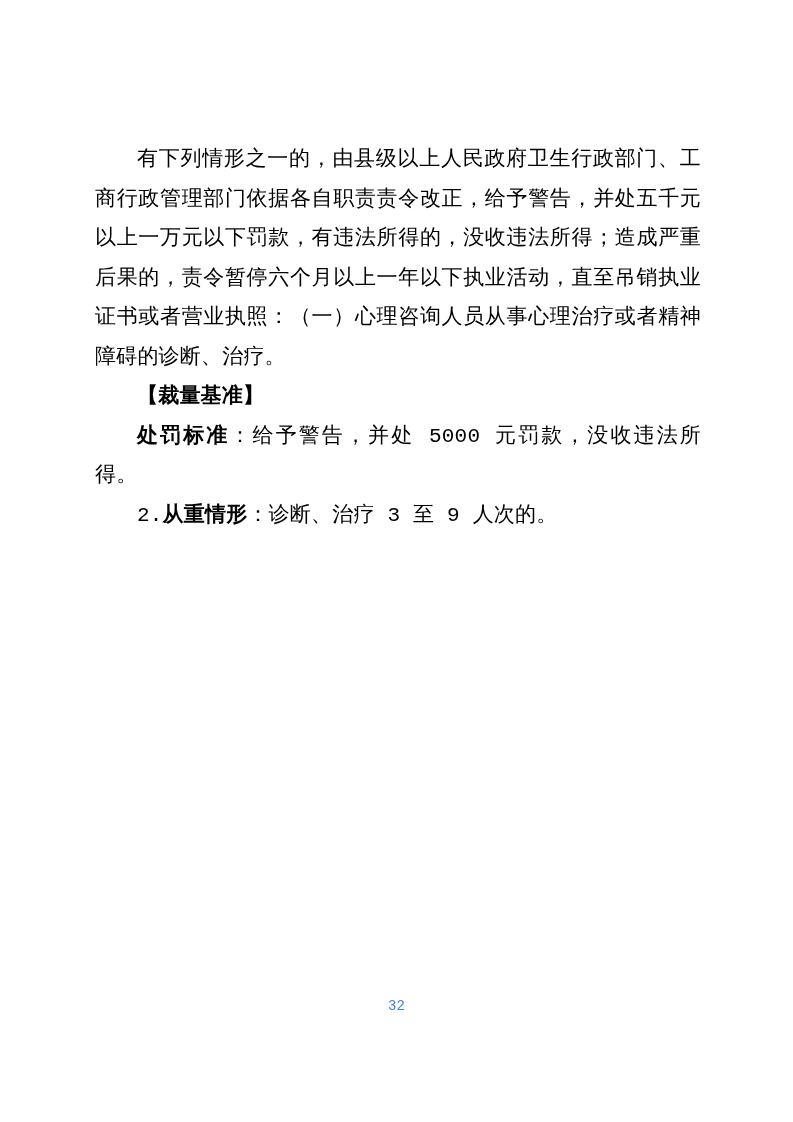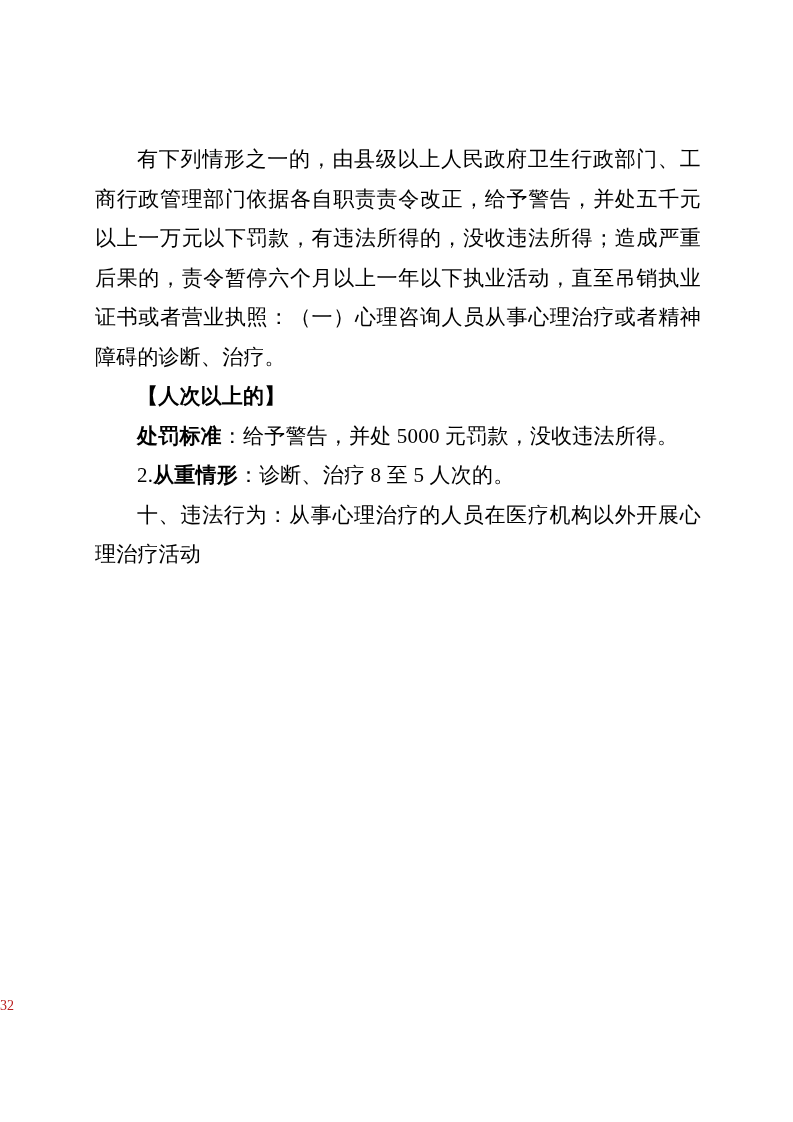--- a/index.html
+++ b/index.html
@@ -6,21 +6,21 @@
     margin: 0;
     padding: 0;
     background: #ffffff;
   }
   .page {
     position: relative;
     width: 793px;
     height: 1122px;
     background: #ffffff;
     overflow: hidden;
-    font-family: Liberation Serif, serif;
+    font-family: Liberation Mono, monospace;
     color: #000000;
   }
   .content {
     position: absolute;
     left: 95px;
     top: 140px;
     width: 606px;
   }
   .content p {
     margin: 0;
@@ -34,43 +34,42 @@
     word-break: break-all;
   }
   .b {
     font-weight: bold;
   }
   .pageno {
     position: absolute;
     top: 997px;
     left: 0;
     width: 100%;
-    text-align: left;
+    text-align: center;
     font-size: 14px;
     line-height: 18px;
-    color: #b91c1c;
+    color: #3b82f6;
   }
 </style>
 </head>
 <body>
 
 <div class="page">
   <div class="content">
 
     <p><span>有下列情形之一的，由县级以上人民政府卫生行政部门、工商行政管理部门依据各自职责责令改正，给予警告，并处五千元以上一万元以下罚款，有违法所得的，没收违法所得；造成严重后果的，责令暂停六个月以上一年以下执业活动，直至吊销执业证书或者营业执照：（一）心理咨询人员从事心理治疗或者精神障碍的诊断、治疗。</span></p>
 
-    <p><span class="b">【人次以上的】</span></p>
+    <p><span class="b">【裁量基准】</span></p>
 
 
     <p><span class="b">处罚标准</span><span>：给予警告，并处 5000 元罚款，没收违法所得。</span></p>
 
-    <p><span>2.</span><span class="b">从重情形</span><span>：诊断、治疗 8 至 5 人次的。</span></p>
+    <p><span>2.</span><span class="b">从重情形</span><span>：诊断、治疗 3 至 9 人次的。</span></p>
 
 
 
 
-    <p><span>十、违法行为：从事心理治疗的人员在医疗机构以外开展心理治疗活动</span></p>
 
 
   </div>
 
   <div class="pageno">32</div>
 </div>
 
 </body></html>

